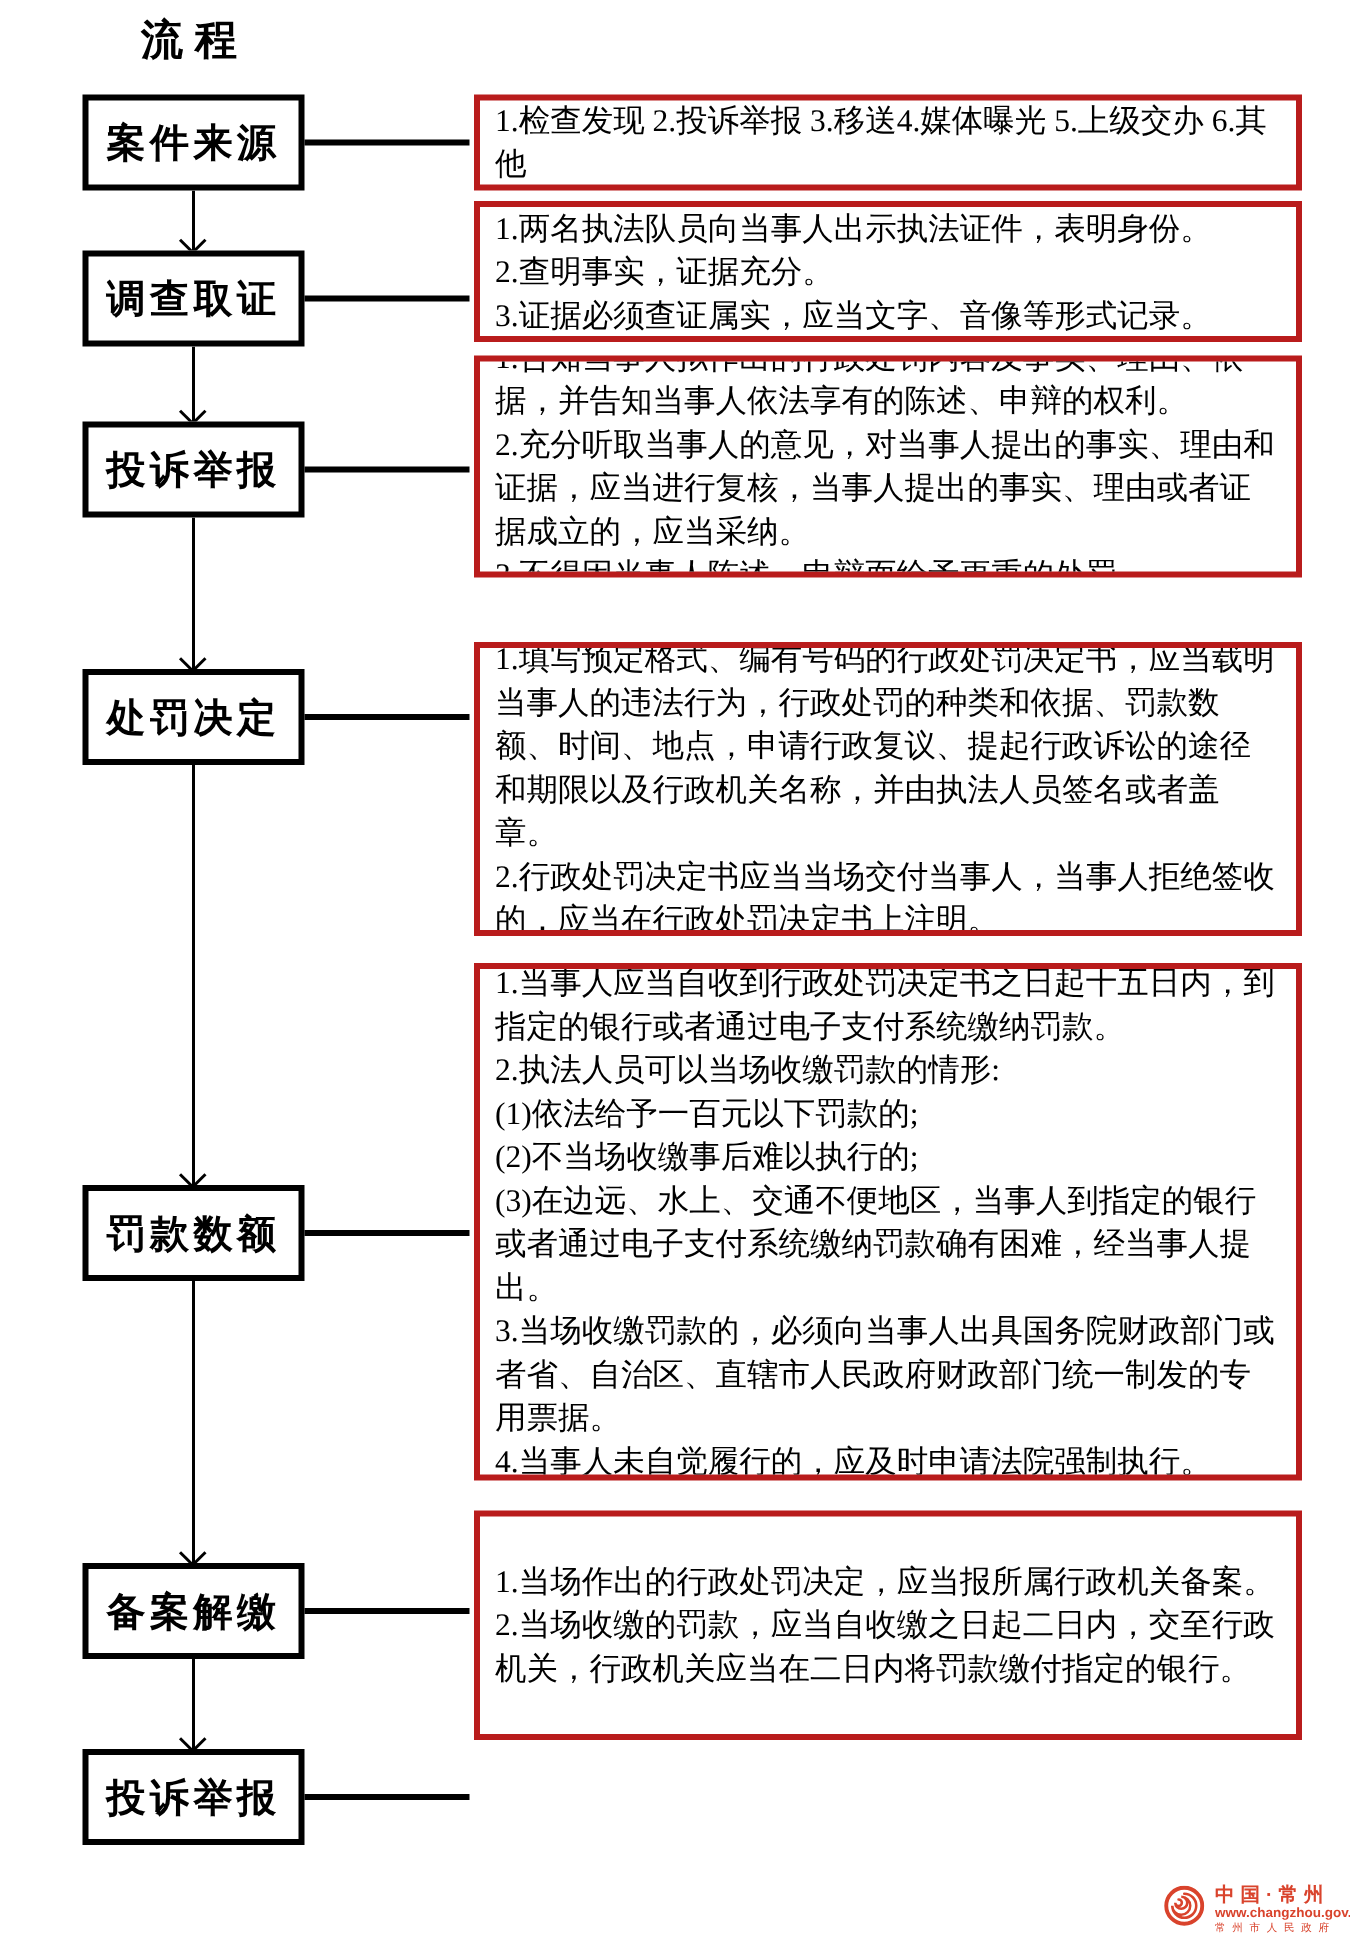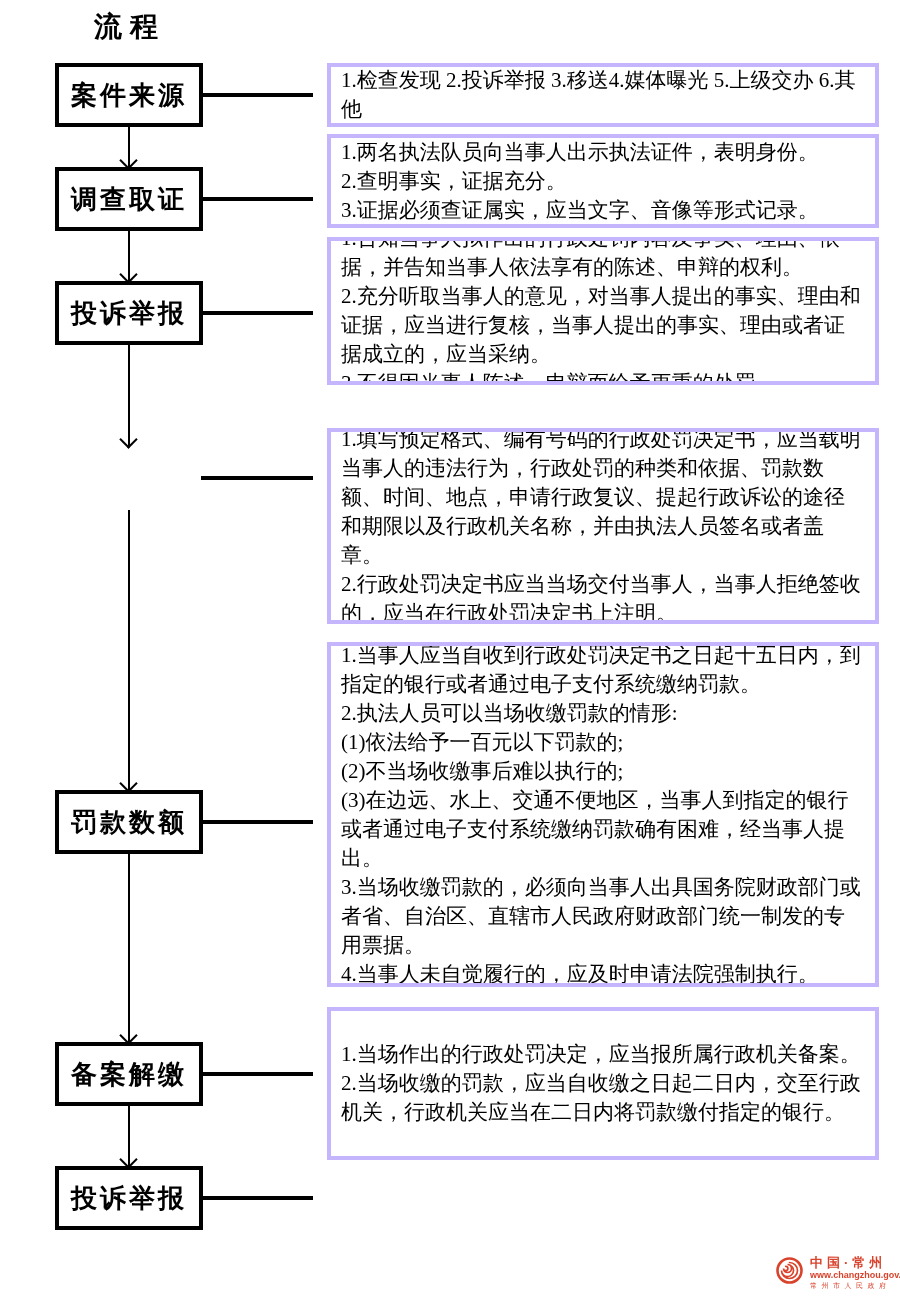--- a/index.html
+++ b/index.html
@@ -25,22 +25,22 @@
   }
   .step1{top:63px;}
   .step2{top:167px;}
   .step3{top:281px;}
   .step4{top:446px;}
   .step5{top:790px;}
   .step6{top:1042px;}
   .step7{top:1166px;}
 
   .req{
-    position:absolute;left:327px;width:552px;
-    border:4px solid #c4b5fd;box-sizing:border-box;background:#fff;
+    position:absolute;left:316px;width:552px;
+    border:4px solid #b91c1c;box-sizing:border-box;background:#fff;
     display:flex;align-items:center;
     overflow:hidden;z-index:2;
   }
   .req-text{
     padding:2px 10px;font-size:21px;line-height:29px;
     white-space:pre-line;
   }
   .req1{top:63px;height:64px;}
   .req2{top:134px;height:94px;}
   .req3{top:237px;height:148px;}
@@ -95,20 +95,23 @@
   <div class="col-header hdr-process">流程</div>
 
   <div class="step step2">
     <span>调查取证</span>
   </div>
   <div class="step step1">
     <span>案件来源</span>
   </div>
   <div class="step step3">
     <span>投诉举报</span>
+  </div>
+  <div class="step step4">
+    <span>处罚决定</span>
   </div>
   <div class="step step5">
     <span>罚款数额</span>
   </div>
   <div class="step step6">
     <span>备案解缴</span>
   </div>
   <div class="step step7">
     <span>投诉举报</span>
   </div>

